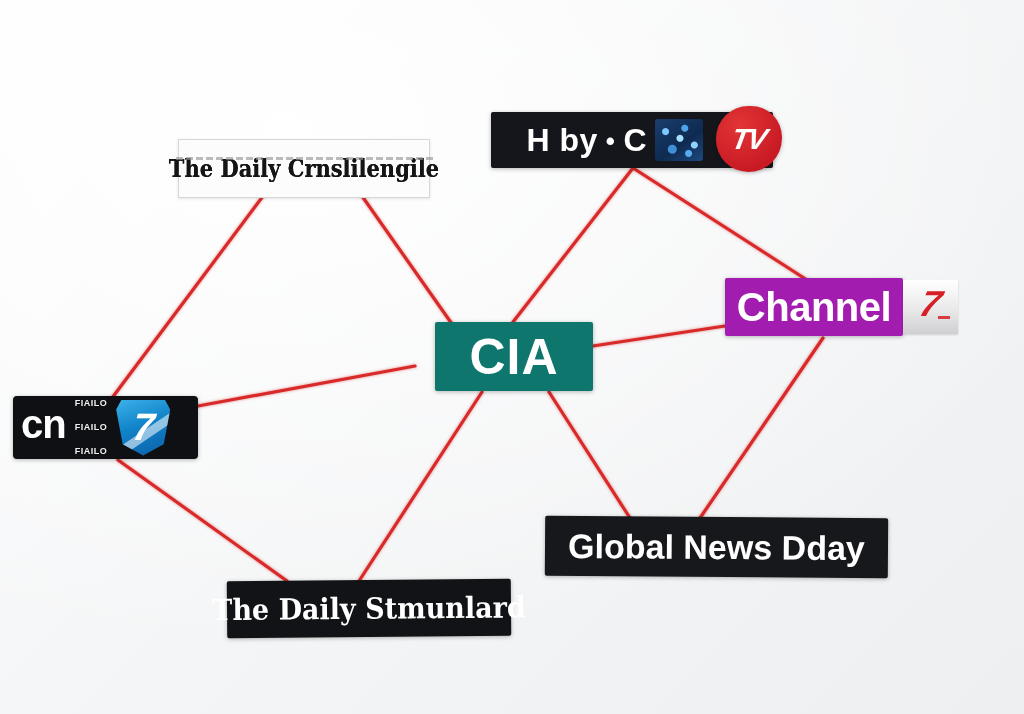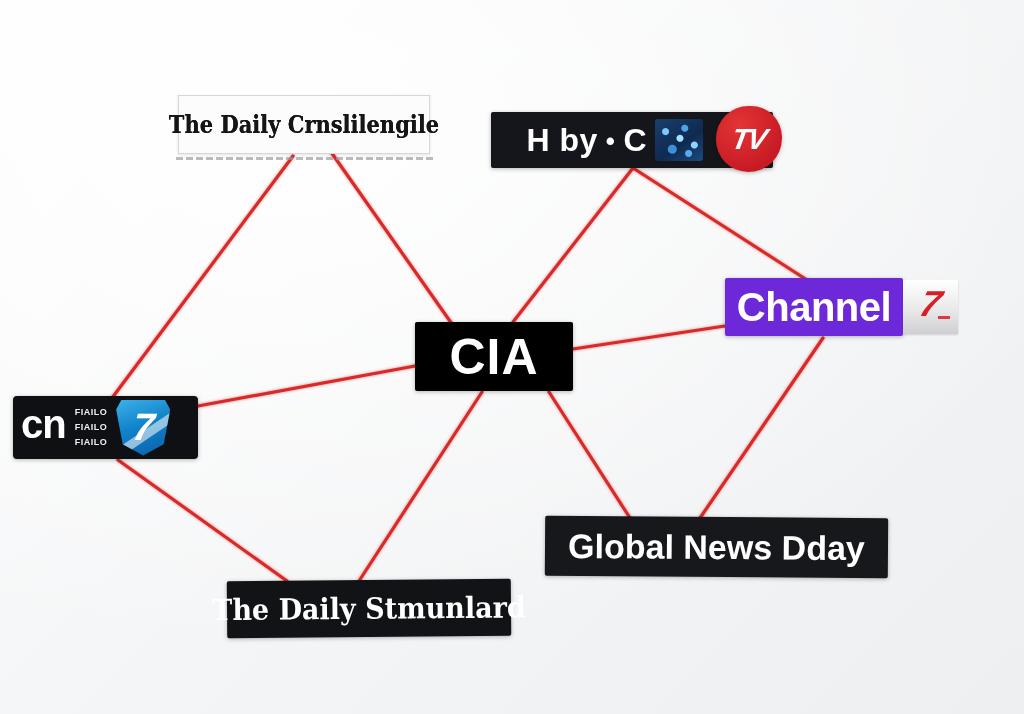--- a/index.html
+++ b/index.html
@@ -7,25 +7,25 @@
     width:1024px;height:714px;overflow:hidden;
     font-family:"Liberation Sans",sans-serif;
     background:
       radial-gradient(130% 120% at 28% 18%, rgba(255,255,255,.95), rgba(255,255,255,0) 62%),
       linear-gradient(135deg,#fdfdfe 0%,#f4f5f6 48%,#edeff1 100%);
   }
   .stage{position:relative;width:1024px;height:714px;}
   #edges{position:absolute;left:0;top:0;width:100%;height:100%;
     filter:drop-shadow(0 0 1.4px rgba(217,42,42,.55));}
   .node{position:absolute;box-sizing:border-box;}
-  .dark-box{background:#6d28d9;color:#fff;display:flex;align-items:center;justify-content:center;
+  .dark-box{background:#a21caf;color:#fff;display:flex;align-items:center;justify-content:center;
     border-radius:2px;box-shadow:0 1px 4px rgba(0,0,0,.28);}
   
   .paper-box{width:100%;height:100%;background:#fcfcfc;border:1px solid #d7d7d9;
-    display:flex;align-items:center;justify-content:center;box-shadow:0 1px 3px rgba(0,0,0,.10);}
+    display:flex;align-items:center;justify-content:center;box-shadow:0 1px 3px rgba(0,0,0,.10);margin-top:44px;}
   .paper-text{font-family:"DejaVu Serif",serif;font-weight:bold;font-size:21px;color:#151515;
     letter-spacing:0;transform:scaleY(1.12);text-shadow:0 0 .4px #000;white-space:nowrap;}
   .micro-rule{position:absolute;left:-2px;right:-8px;bottom:-8px;height:3px;opacity:.65;
     background:repeating-linear-gradient(90deg,#97979b 0 7px,transparent 7px 10px);}
   
   .tvnode{justify-content:flex-end;gap:8px;padding:0 70px 0 10px;background:#15161b;}
   .pixel-hash{position:relative;width:5px;height:5px;background:#fff;margin-right:18px;margin-left:2px;
     box-shadow:7px 0 #fff,14px 2px #fff,2px 7px #fff,9px 9px #fff,16px 8px #fff,
                0 14px #fff,7px 16px #fff,14px 15px #fff,18px 20px #fff,4px 21px #fff,11px 22px #fff;}
   .tv-text{font-size:32px;font-weight:800;letter-spacing:.5px;white-space:nowrap;}
@@ -48,26 +48,26 @@
   .ch7{display:flex;align-items:flex-start;}
   .ch7-main{width:178px;height:58px;}
   .ch7-main span{font-size:40px;font-weight:800;letter-spacing:-.5px;}
   .ch7-side{width:55px;height:54px;margin-top:2px;position:relative;
     background:linear-gradient(180deg,#ffffff 0%,#e9e9ea 55%,#cfcfd2 100%);
     display:flex;align-items:center;justify-content:center;box-shadow:0 1px 2px rgba(0,0,0,.15);}
   .seven{color:#d61f26;font-size:36px;font-weight:900;font-style:italic;line-height:1;
     transform:skewX(-14deg) translateY(-3px);}
   .seven-dash{position:absolute;right:8px;bottom:15px;width:12px;height:3px;background:#d61f26;opacity:.85;}
   
-  .cia-box{background:#000000;}
+  .cia-box{background:#0f766e;margin-left:20px;}
   .cia-box span{font-size:50px;font-weight:900;letter-spacing:1px;}
   
   .cnnode{justify-content:flex-start;gap:9px;padding:9px 8px;background:#0f1014;border-radius:4px;}
   .cn-text{font-size:40px;font-weight:800;letter-spacing:-1px;transform:translateY(-3px);}
-  .cn-lines{display:flex;flex-direction:column;gap:6px;}
+  .cn-lines{display:flex;flex-direction:column;gap:15px;}
   .cn-lines i{font-style:normal;font-size:9px;line-height:9px;font-weight:bold;color:#efefef;
     letter-spacing:.5px;filter:blur(.25px);white-space:nowrap;}
   .shield{width:54px;height:56px;position:relative;flex:0 0 auto;
     clip-path:polygon(10% 0,90% 0,100% 18%,88% 80%,50% 100%,12% 80%,0 18%);
     background:linear-gradient(160deg,#3cb2ea 0%,#1183c9 45%,#0b5fa8 100%);
     display:flex;align-items:center;justify-content:center;}
   .shield::after{content:"";position:absolute;left:-10px;top:28px;width:86px;height:9px;
     background:rgba(255,255,255,.55);transform:rotate(-34deg);}
   .shield b{position:relative;z-index:1;font-size:38px;font-weight:900;font-style:italic;
     color:#fff;transform:skewX(-6deg);}

